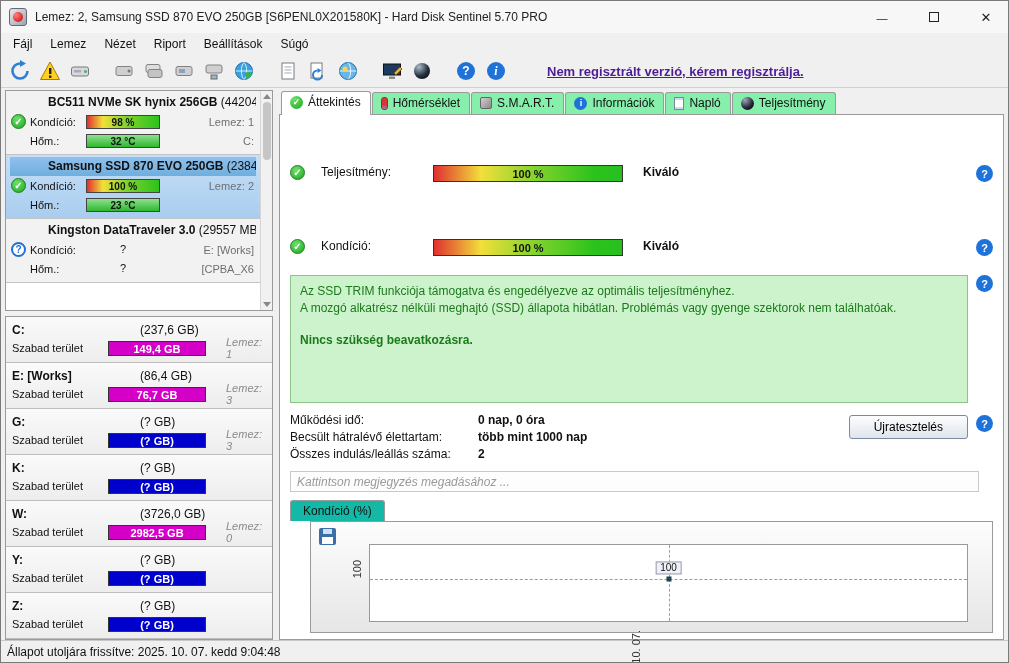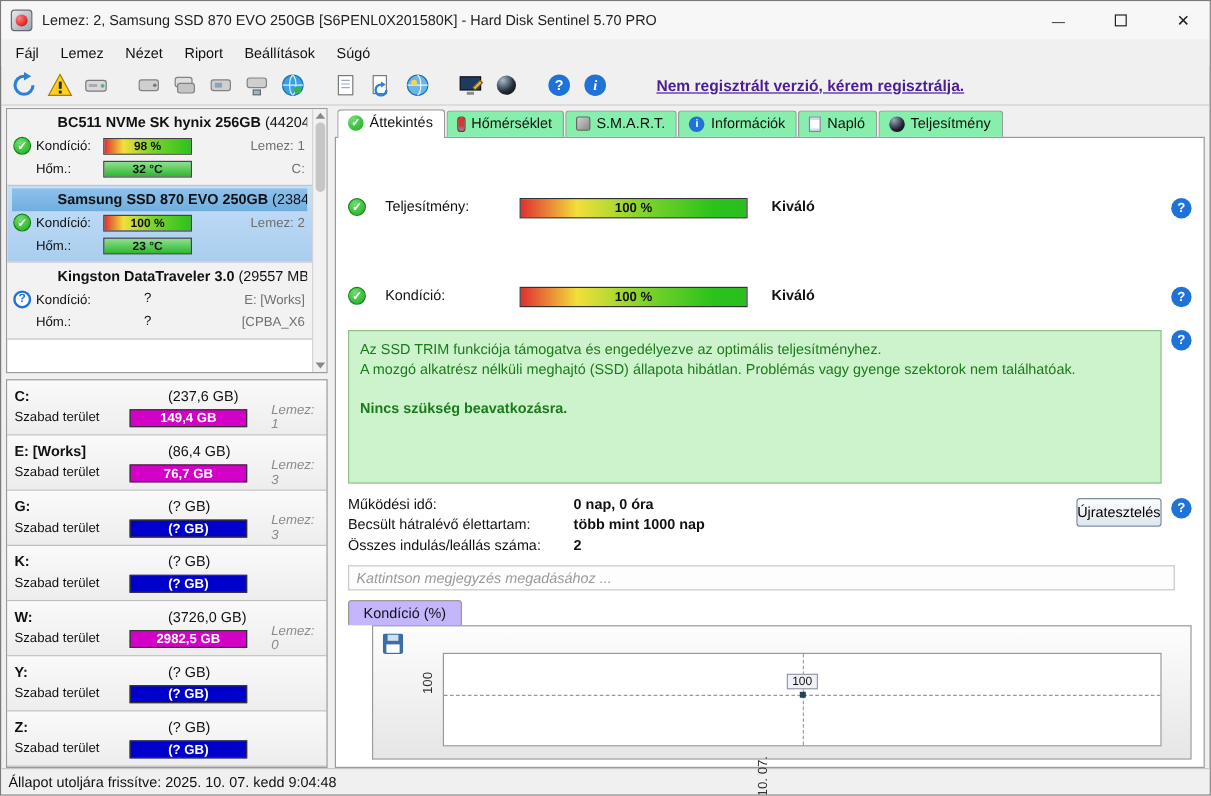--- a/index.html
+++ b/index.html
@@ -93,26 +93,26 @@
   .help { width:17px; height:17px; border-radius:50%; background:#1f72d8; color:#fff; font-weight:bold; font-size:11px; display:flex; align-items:center; justify-content:center; flex:0 0 auto; }
   .help::after { content:"?"; }
   .help.right { margin-left:auto; }
   .desc-wrap { display:flex; gap:8px; margin:4px 0 10px 0; }
   .desc-box { flex:1; border:1px solid #8cc48c; background:#ccf3cc; color:#1c7a1c; padding:7px 9px; height:128px; line-height:1.45; }
   .desc-bold { font-weight:bold; margin-top:14px; }
   .stats-wrap { display:flex; margin-bottom:10px; }
   .stats-grid { display:grid; grid-template-columns:188px auto; row-gap:3px; align-content:start; }
   .stat-value { font-weight:bold; }
   .stats-right { margin-left:auto; display:flex; align-items:flex-start; gap:8px; padding-top:2px; }
-  .btn { border:1px solid #7a8aa0; border-radius:3px; background:linear-gradient(#fdfdfd,#dfe5ec); padding:4px 0; font-size:12px; }
+  .btn { border:1px solid #7a8aa0; border-radius:3px; background:linear-gradient(#fdfdfd,#dfe5ec); padding:4px 24px; font-size:12px; }
   .comment-input { width:calc(100% - 14px); height:21px; border:1px solid #c9c9c9; padding:2px 6px; font-style:italic; color:#be185d; font-size:12px; font-family:"Liberation Sans",sans-serif; background:#fdfdfd; }
   .comment-input::placeholder { color:#9a9a9a; font-style:italic; }
   
   .chart-block { flex:1; display:flex; flex-direction:column; margin-top:8px; min-height:0; }
-  .chart-tab { width:fit-content; border:1px solid #9a9a9a; border-bottom:none; border-radius:3px 3px 0 0; background:#c4b5fd; padding:3px 12px; font-size:12px; }
+  .chart-tab { width:fit-content; border:1px solid #9a9a9a; border-bottom:none; border-radius:3px 3px 0 0; background:#14b8a6; padding:3px 12px; font-size:12px; }
   .chart-box { flex:1; border:1px solid #9a9a9a; background:linear-gradient(#fdfdfd,#e6e6e6); position:relative; min-height:0;margin-left:20px; }
   .floppy { position:absolute; left:8px; top:6px; }
   .plot { position:absolute; left:58px; right:24px; top:22px; height:78px; background:#fff; border:1px solid #999; }
   .gridline-h { position:absolute; left:0; right:0; top:45%; border-top:1px dashed #999; }
   .gridline-v { position:absolute; top:0; bottom:0; left:50%; border-left:1px dashed #8aa; }
   .point { position:absolute; left:50%; top:45%; width:5px; height:5px; background:#245; transform:translate(-50%,-50%); }
   .point-label { position:absolute; left:50%; top:45%; transform:translate(-50%,-135%); border:1px solid #99a; background:#eef2f8; font-size:10px; padding:0 4px; }
   .v-text { writing-mode:vertical-rl; transform:rotate(180deg); color:#333; font-size:11px; }
   .y-tick { position:absolute; left:40px; top:38px; }
   .x-tick { position:absolute; left:50%; top:108px; margin-left:-22px; height:78px; display:flex; align-items:flex-start; }

